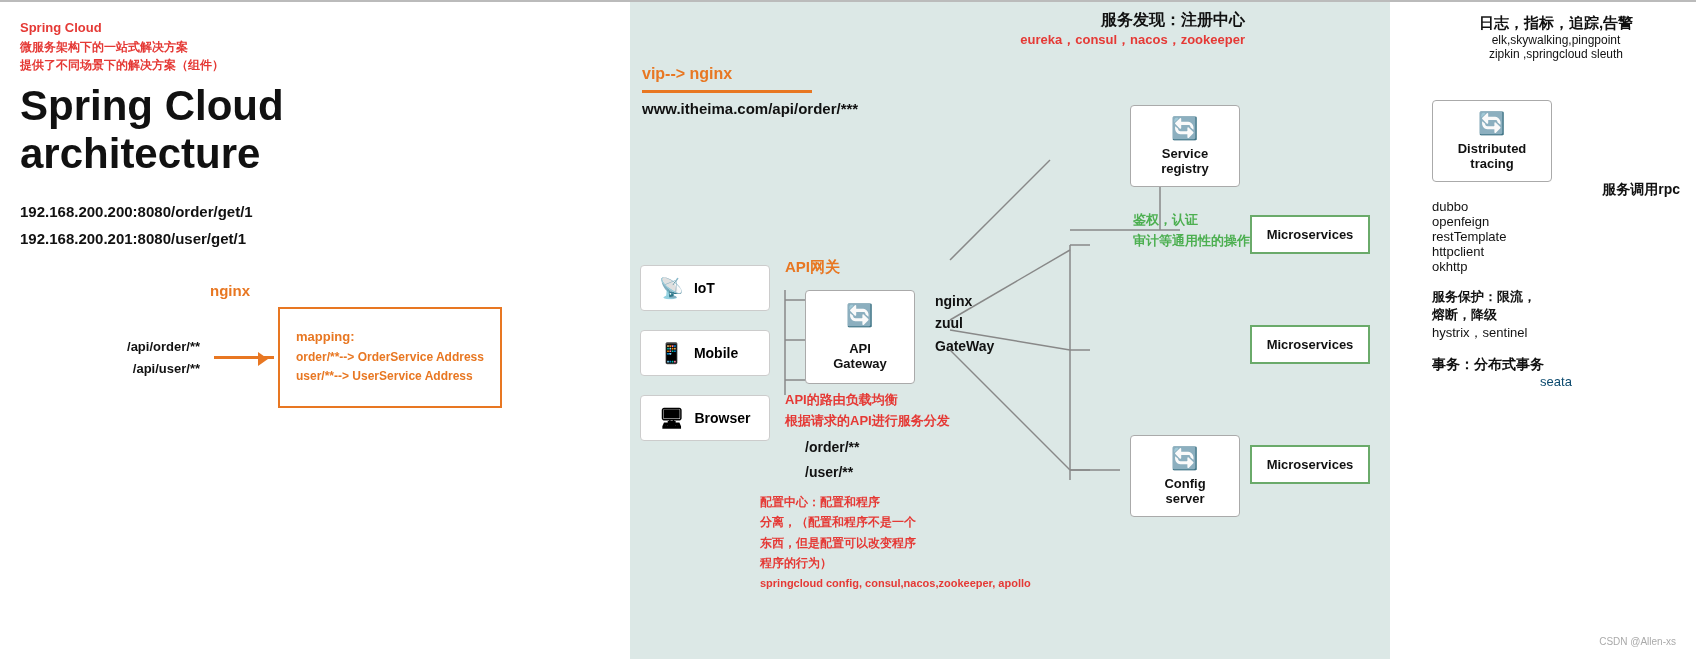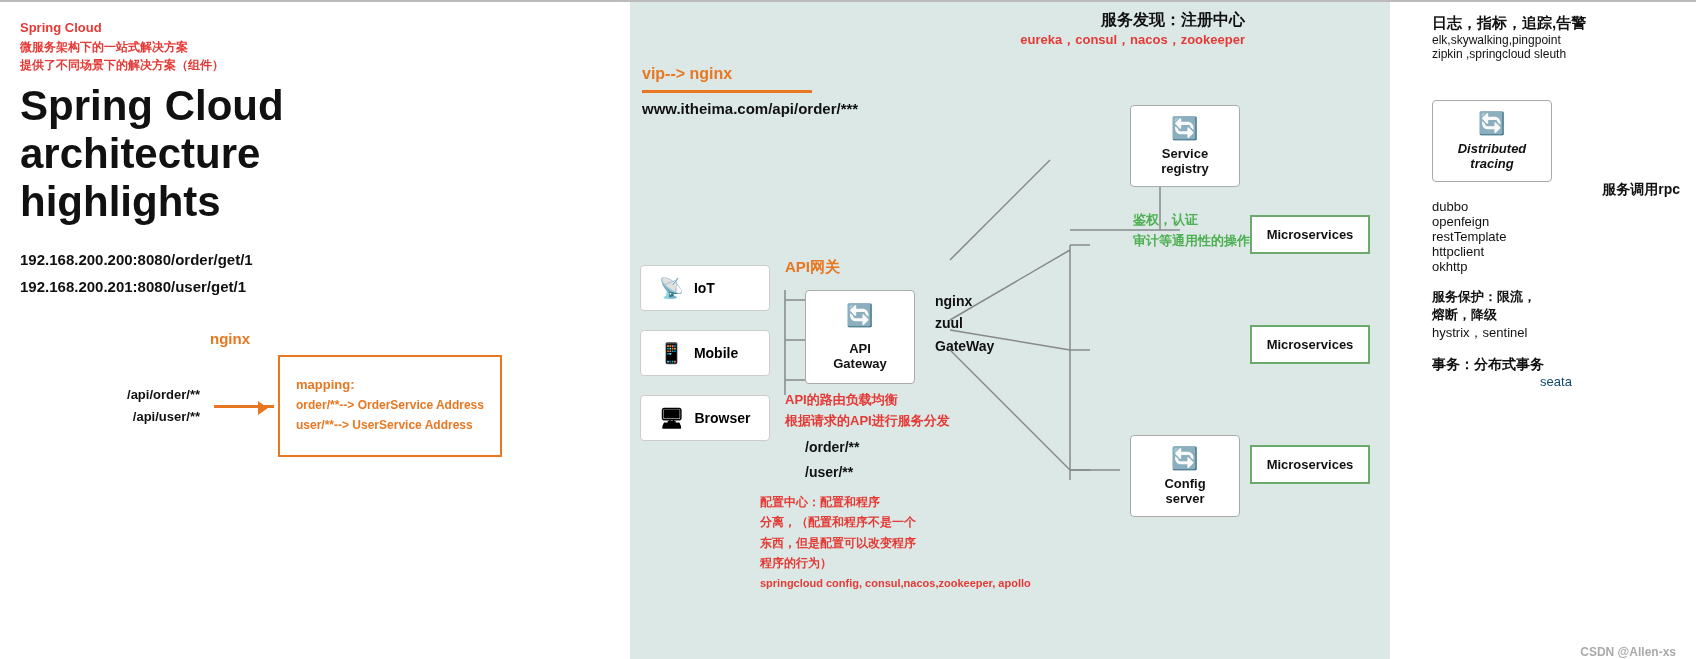--- a/index.html
+++ b/index.html
@@ -162,21 +162,20 @@
 
 <div class="left-panel">
   <div class="top-labels">
     <div class="spring-cloud-title">Spring Cloud</div>
     <div class="subtitle">微服务架构下的一站式解决方案</div>
     <div class="subtitle">提供了不同场景下的解决方案（组件）</div>
   </div>
   <div class="main-title">
     <span>Spring Cloud</span><br>
     <span>architecture</span><br>
-    <span>highlights</span>
   </div>
   <div class="ip-addresses">
     <div>192.168.200.200:8080/order/get/1</div>
     <div>192.168.200.201:8080/user/get/1</div>
   </div>
 
   <div class="nginx-diagram">
     <div class="nginx-label">nginx</div>
     <div class="nginx-box-row">
       <div class="api-routes">
@@ -297,24 +296,24 @@
       <div style="color:#e53935;font-size:11px;">springcloud config, consul,nacos,zookeeper, apollo</div>
     </div>
 
   </div>
 </div>
 
 <div style="position:absolute;right:0;top:0;width:280px;height:659px;padding:14px 16px;background:#fff;">
 
   <div style="position:absolute;left:16px;top:100px;background:white;border:1px solid #aaa;border-radius:4px;padding:10px 14px;text-align:center;min-width:120px;">
     <div style="font-size:22px;color:#4caf50;">🔄</div>
-    <div style="font-size:13px;font-weight:bold;color:#111;margin-top:4px;font-style:italic;">Distributed<br>tracing</div>
-  </div>
-
-  <div style="text-align:left;margin-bottom:14px;">
+    <div style="font-size:13px;font-weight:bold;color:#111;margin-top:4px;">Distributed<br>tracing</div>
+  </div>
+
+  <div style="text-align:center;margin-bottom:14px;">
     <div style="font-size:15px;font-weight:bold;color:#111;">日志，指标，追踪,告警</div>
     <div style="font-size:12px;color:#111;white-space:pre-line;">elk,skywalking,pingpoint
 zipkin ,springcloud sleuth</div>
   </div>
 
   <div style="margin-top:120px;">
     <div class="right-section">
       <div style="font-size:14px;font-weight:bold;color:#111;text-align:right;">服务调用rpc</div>
       <div style="font-size:13px;color:#111;white-space:pre-line;">dubbo
 openfeign
@@ -331,13 +330,13 @@
 
     <div class="right-section" style="margin-top:14px;">
       <div style="font-size:14px;font-weight:bold;color:#111;">事务：分布式事务</div>
       <div style="font-size:13px;color:#0c4a6e;text-align:center;">seata</div>
     </div>
   </div>
 </div>
 
 <div style="position:absolute;top:0;left:0;right:0;height:2px;background:#bbb;"></div>
 
-<div style="position:absolute;bottom:0;right:20px;font-size:12px;color:#aaa;font-weight:bold;">CSDN @Allen-xs</div>
+<div style="position:absolute;bottom:12px;right:20px;font-size:10px;color:#aaa;">CSDN @Allen-xs</div>
 
 </body></html>

